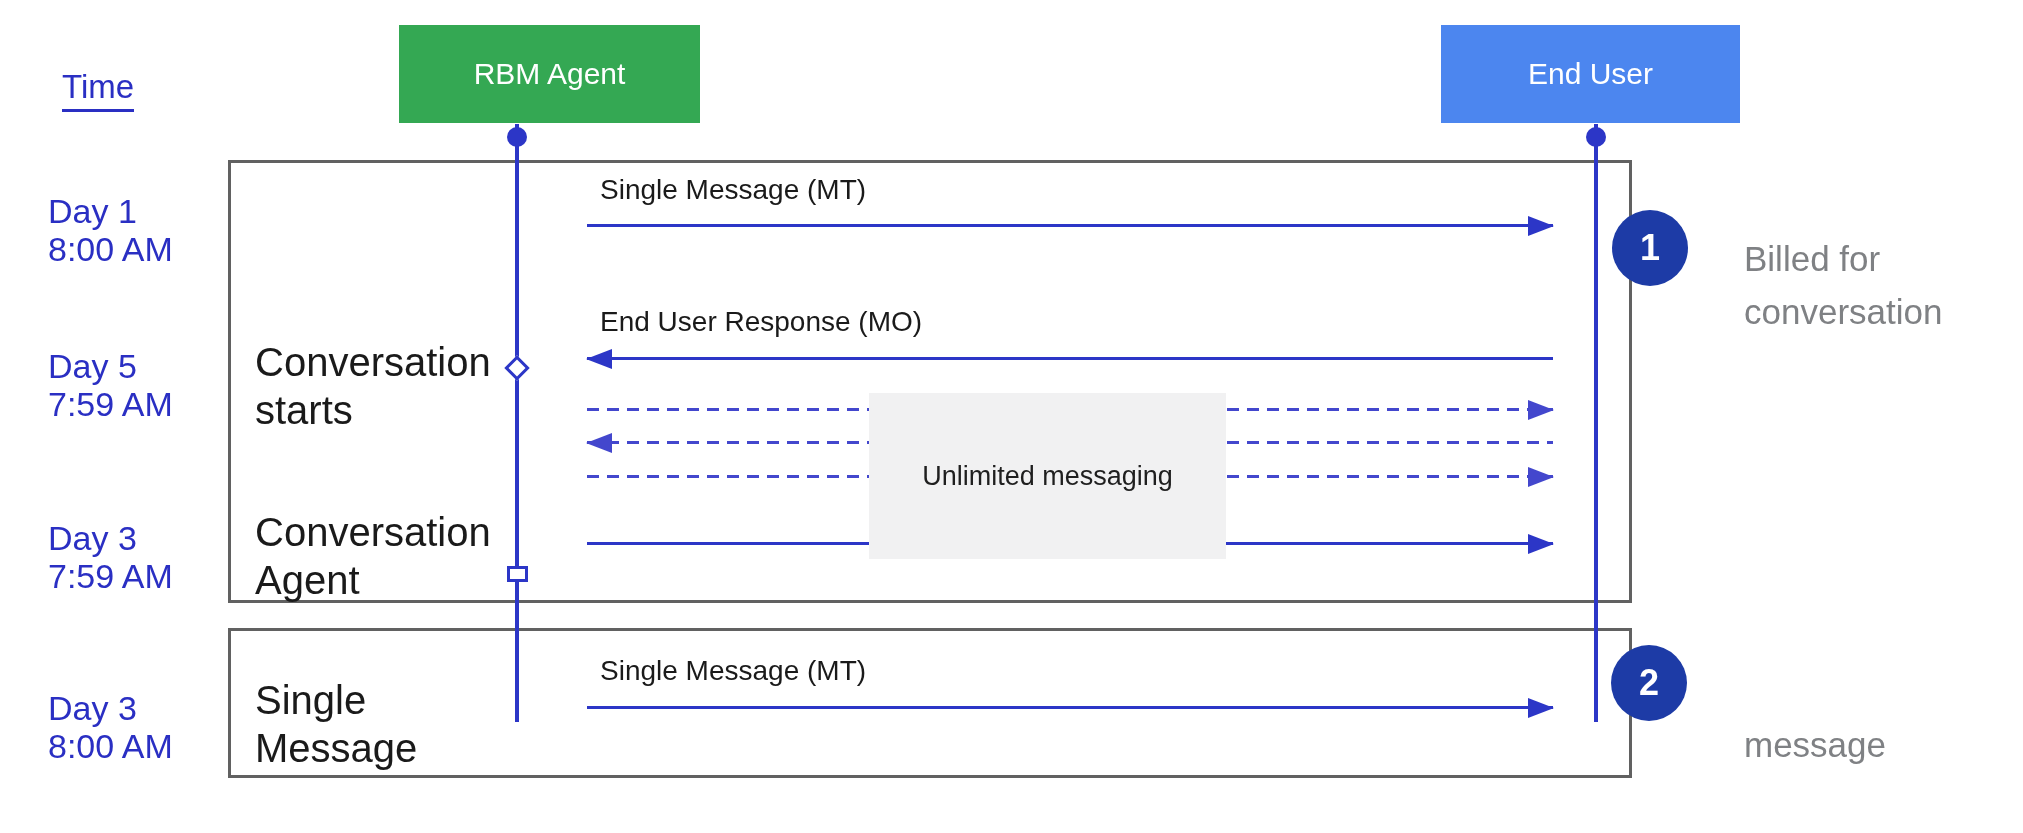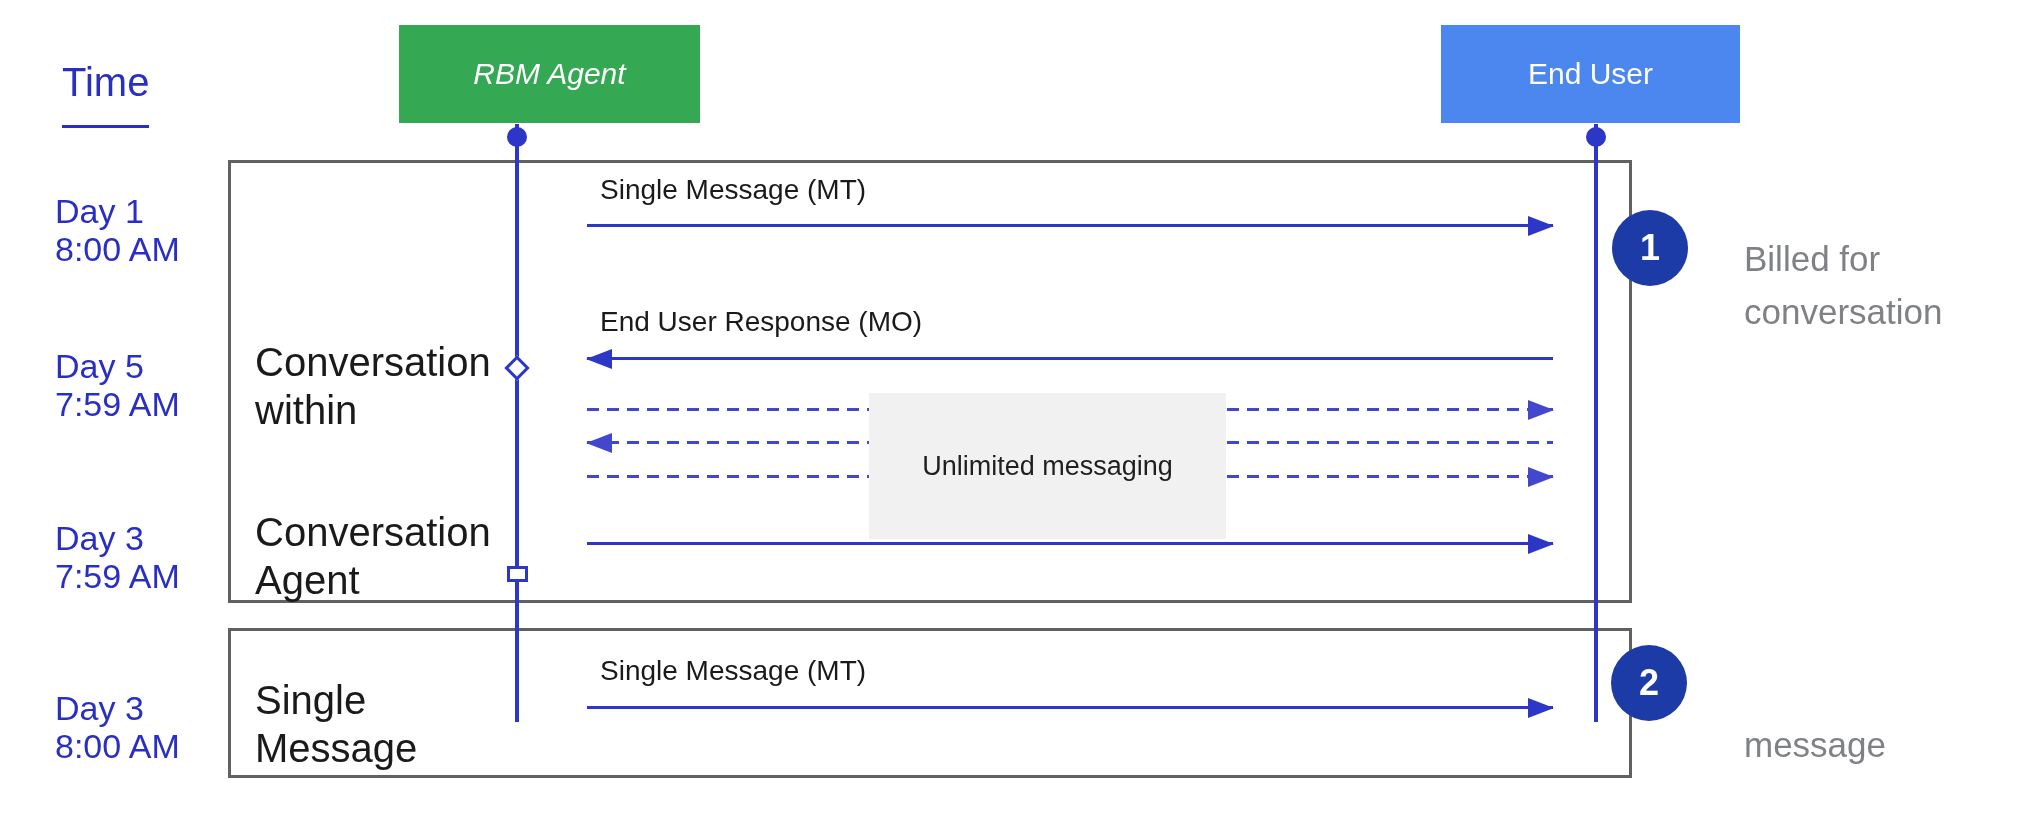--- a/index.html
+++ b/index.html
@@ -21,32 +21,32 @@
     width:2023px;height:833px;position:relative;overflow:hidden;
     font-family:"Liberation Sans","DejaVu Sans",sans-serif;
   }
 
   
   .actor-box{
     position:absolute;top:25px;height:98px;
     display:flex;align-items:center;justify-content:center;
     color:#fff;font-size:30px;
   }
-  .actor-agent{left:399px;width:301px;background:var(--agent-green);font-style:italic;}
+  .actor-agent{left:399px;width:301px;background:var(--agent-green);}
   .actor-user{left:1441px;width:299px;background:var(--user-blue);}
 
   
   .time-title{
-    position:absolute;left:62px;top:60px;
-    color:var(--text-blue);font-size:40px;
-    border-bottom:3px solid var(--text-blue);padding-bottom:20px;
+    position:absolute;left:62px;top:68px;
+    color:var(--text-blue);font-size:33px;
+    border-bottom:3px solid var(--text-blue);padding-bottom:3px;
     display:inline-block;
   }
   .time-label{
-    position:absolute;left:55px;
+    position:absolute;left:48px;
     color:var(--text-blue);font-size:34px;line-height:38px;white-space:pre;
   }
 
   
   .frame{position:absolute;left:228px;width:1404px;border:3px solid var(--frame-gray);}
   .frame-1{top:160px;height:443px;}
   .frame-2{top:628px;height:150px;}
 
   
   .lifeline{position:absolute;top:124px;width:4px;height:598px;background:var(--line-blue);}
@@ -86,21 +86,21 @@
     position:absolute;left:508px;top:359px;width:18px;height:18px;
     background:#fff;border:3px solid var(--line-blue);transform:rotate(45deg);
   }
   .marker-square{
     position:absolute;left:507px;top:566px;width:21px;height:16px;
     background:#fff;border:3px solid var(--line-blue);
   }
 
   
   .note-box{
-    position:absolute;left:869px;top:393px;width:357px;height:146px;
+    position:absolute;left:869px;top:393px;width:357px;height:166px;
     background:var(--note-bg);
     display:flex;flex-direction:column;align-items:center;justify-content:center;
     color:var(--note-text);font-size:27px;line-height:34px;text-align:left;
   }
 
   
   .badge{
     position:absolute;width:76px;height:76px;border-radius:50%;
     background:var(--badge-navy);color:#fff;font-size:36px;font-weight:bold;
     display:flex;align-items:center;justify-content:center;
@@ -129,21 +129,21 @@
 <div class="time-label" style="top:192px"><span>Day 1</span><br><span>8:00 AM</span></div>
 <div class="time-label" style="top:347px"><span>Day 5</span><br><span>7:59 AM</span></div>
 <div class="time-label" style="top:519px"><span>Day 3</span><br><span>7:59 AM</span></div>
 <div class="time-label" style="top:689px"><span>Day 3</span><br><span>8:00 AM</span></div>
 
 <div class="lifeline lifeline-agent"></div>
 <div class="lifeline lifeline-user"></div>
 <div class="lifeline-dot dot-agent"></div>
 <div class="lifeline-dot dot-user"></div>
 
-<div class="event-label" style="top:338px"><span>Conversation</span><br><span>within</span></div>
+<div class="event-label" style="top:338px"><span>Conversation</span><br><span>starts</span></div>
 <div class="event-label" style="top:508px"><span>Conversation</span><br><span>Agent</span></div>
 <div class="event-label" style="top:676px"><span>Single</span><br><span>Message</span></div>
 
 <div class="msg-label" style="top:166px">Single Message (MT)</div>
 <div class="msg-label" style="top:298px">End User Response (MO)</div>
 <div class="msg-label" style="top:647px">Single Message (MT)</div>
 
 <div class="msg-line head-right" style="top:224px"></div>
 <div class="msg-line head-left" style="top:357px"></div>
 <div class="msg-line dashed head-right" style="top:408px"></div>

